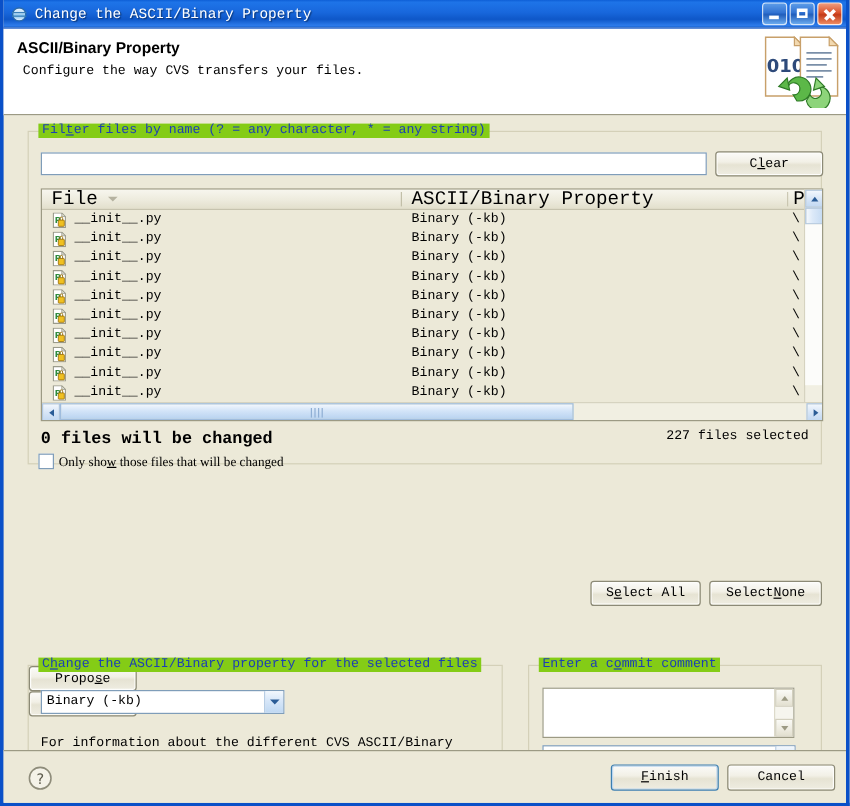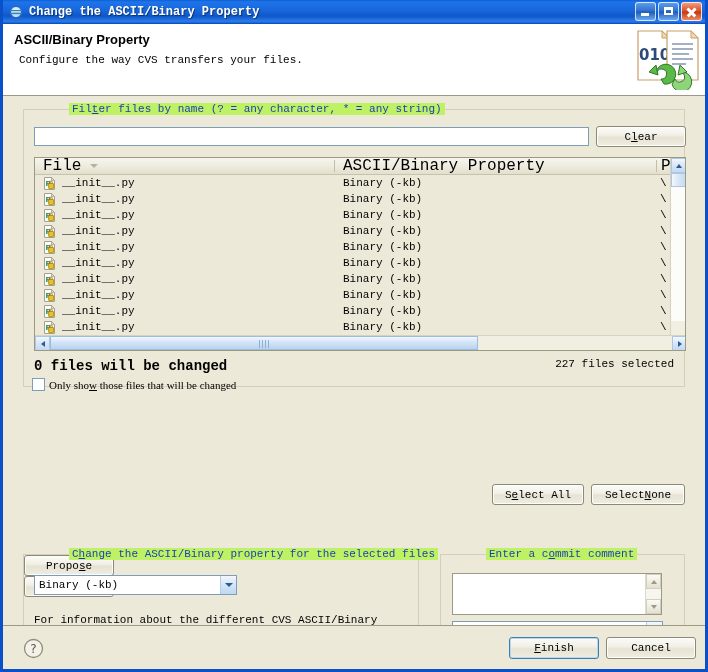--- a/index.html
+++ b/index.html
@@ -30,21 +30,21 @@
   }
   .title-icon .globe{
     position:absolute;left:1px;top:1px;width:12px;height:12px;border-radius:50%;
     background:linear-gradient(180deg,#E8F4FF 0%,#BFE0F7 40%,#7FC0EC 60%,#E6F3FF 100%);
     border:1px solid #2A6AA8;box-sizing:border-box;
   }
   .title-icon .bar{
     position:absolute;left:1px;width:12px;height:1px;background:#3A7FB8;
   }
   .title-text{
-    color:#FFFFFF;font-size:12px;font-weight:bold;
+    color:#FFFFFF;font-size:12px;font-weight:normal;
     font-family:"Liberation Mono","DejaVu Sans Mono",monospace;
     text-shadow:1px 1px 1px rgba(0,0,0,.45);
     white-space:nowrap;letter-spacing:0px;
     flex:1;overflow:hidden;
   }
   .title-btns{display:flex;gap:2px;align-items:center;}
   .tbtn{
     width:21px;height:19px;box-sizing:border-box;position:relative;
     border:1px solid rgba(255,255,255,.75);border-radius:3px;
   }
@@ -77,22 +77,22 @@
   .banner-art{position:absolute;right:5px;top:4px;width:64px;height:62px;}
 
   
   .content{position:absolute;left:0;top:96px;width:702px;height:528px;}
 
   .group{
     position:absolute;box-sizing:border-box;
     border:1px solid #D4D0B8;
   }
   .group-label{
-    position:absolute;top:-7px;left:8px;background:#bef264;
-    padding:0 3px;color:#1C3FB4;font-size:11px;white-space:nowrap;margin-left:37px;
+    position:absolute;top:-7px;left:8px;background:#84cc16;
+    padding:0 3px;color:#1C3FB4;font-size:11px;white-space:nowrap;
   }
   u.mn{text-decoration:underline;}
 
   
   #filter-group{left:20px;top:13px;width:662px;height:278px;}
 
   .filter-input{
     position:absolute;left:10px;top:17px;width:555px;height:19px;
     box-sizing:border-box;background:#fff;
     border:1px solid #7F9DB9;

